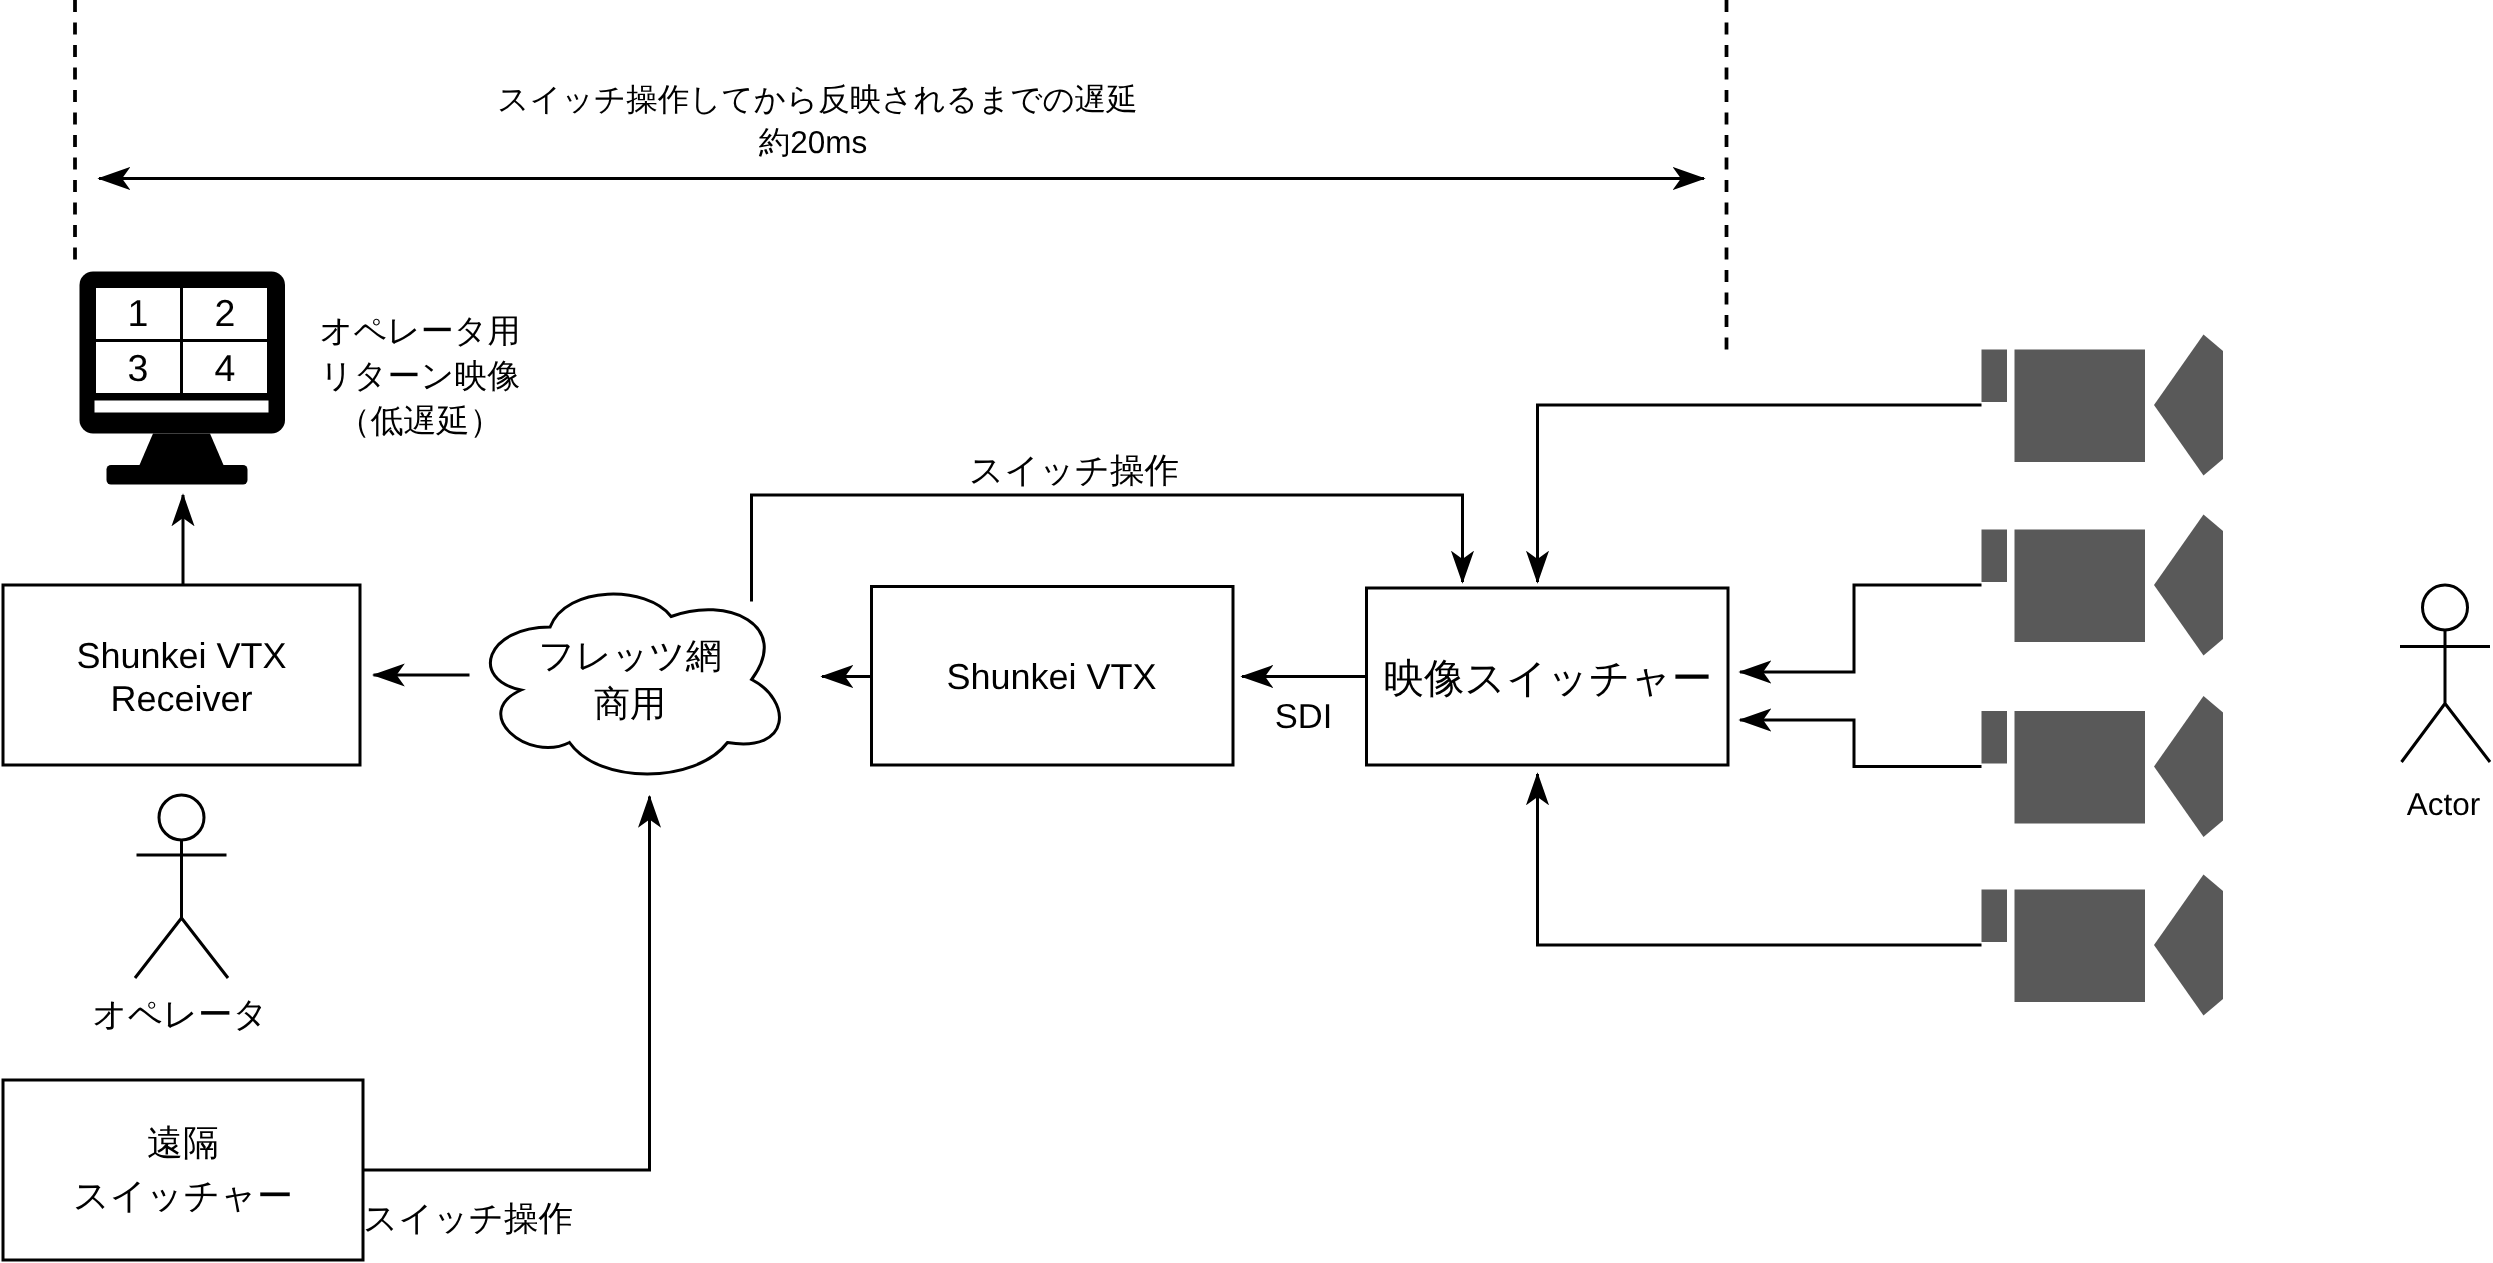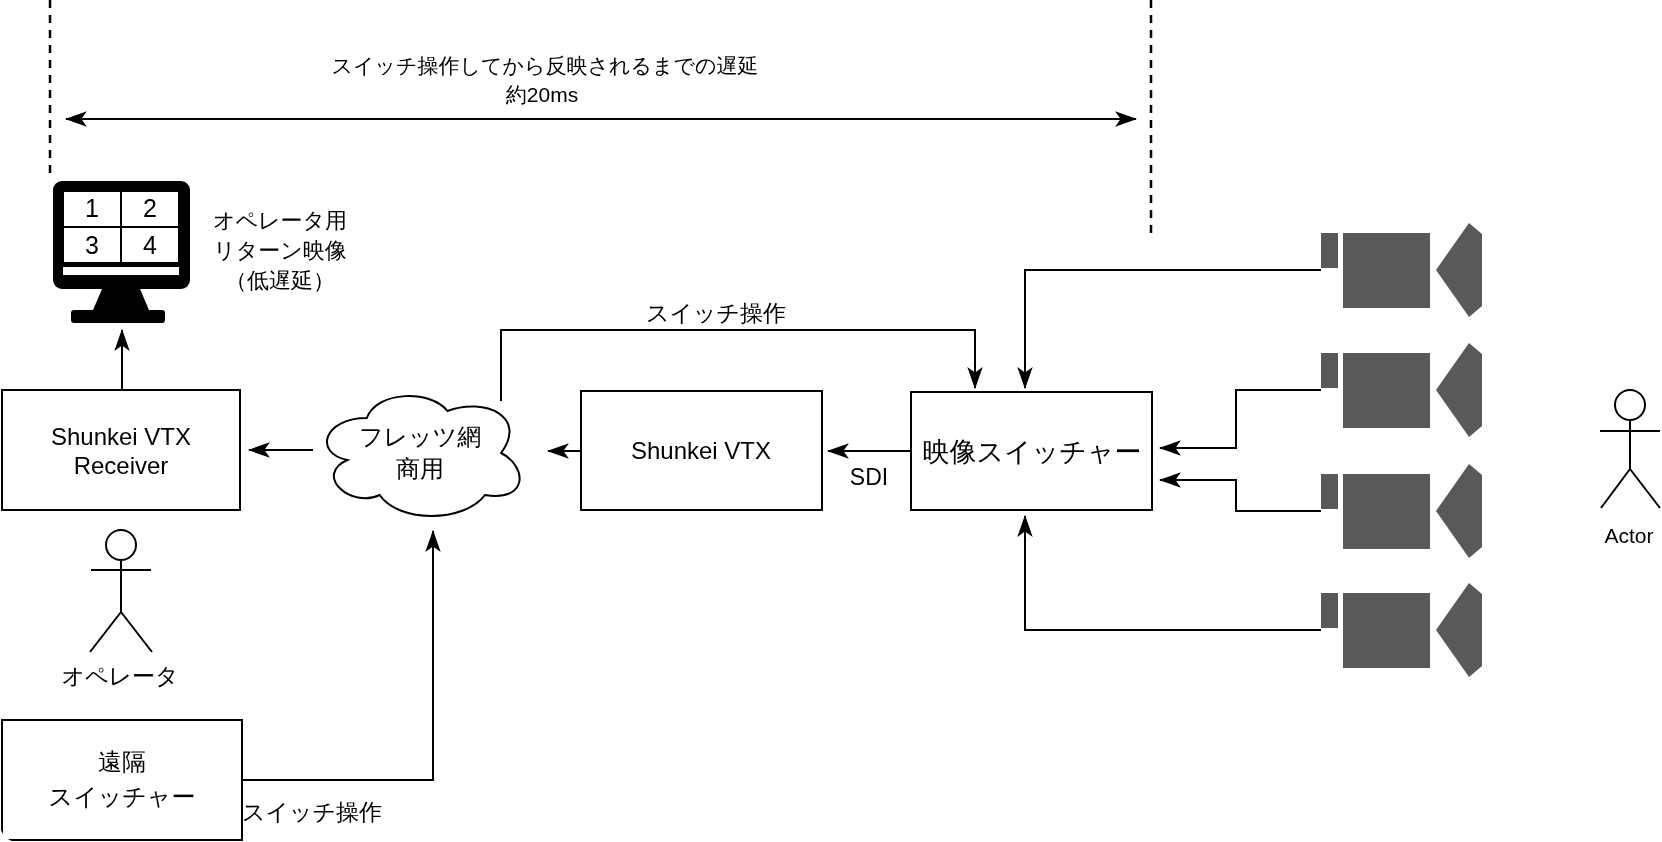--- a/index.html
+++ b/index.html
@@ -1,16 +1,16 @@
 <!DOCTYPE html>
 <html><head>
 <meta charset="utf-8">
 <style>
   html, body { margin: 0; padding: 0; background: #ffffff; }
-  .stage { position: relative; width: 1662px; height: 842px; background: #ffffff; overflow: hidden; border-radius: 18px; }
+  .stage { position: relative; width: 1662px; height: 842px; background: #ffffff; overflow: hidden; }
   svg text {
     font-family: "Liberation Sans", "DejaVu Sans", sans-serif;
     fill: #000000;
   }
   .box { fill: #ffffff; stroke: #000000; stroke-width: 2; }
   .conn { fill: none; stroke: #000000; stroke-width: 2; }
   .dash { fill: none; stroke: #000000; stroke-width: 2.5; stroke-dasharray: 8 7; }
   .fig  { fill: none; stroke: #000000; stroke-width: 2; }
 </style>
 </head>

